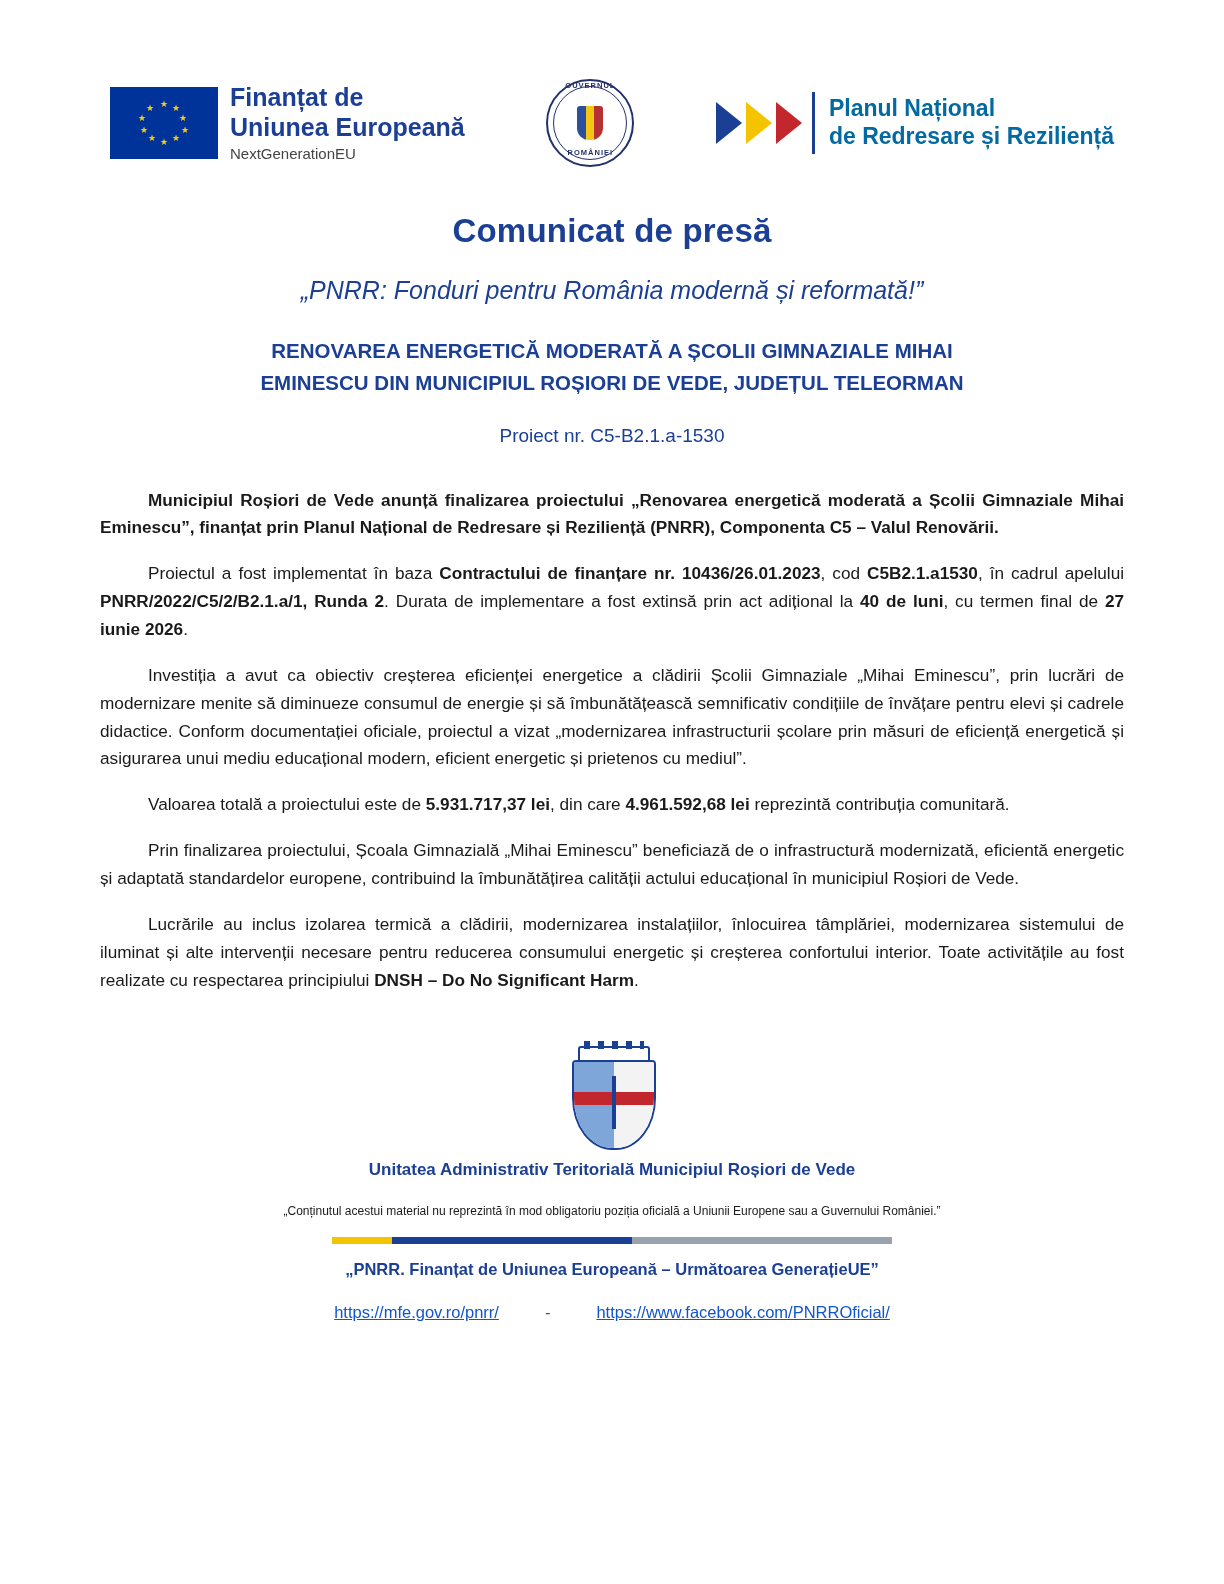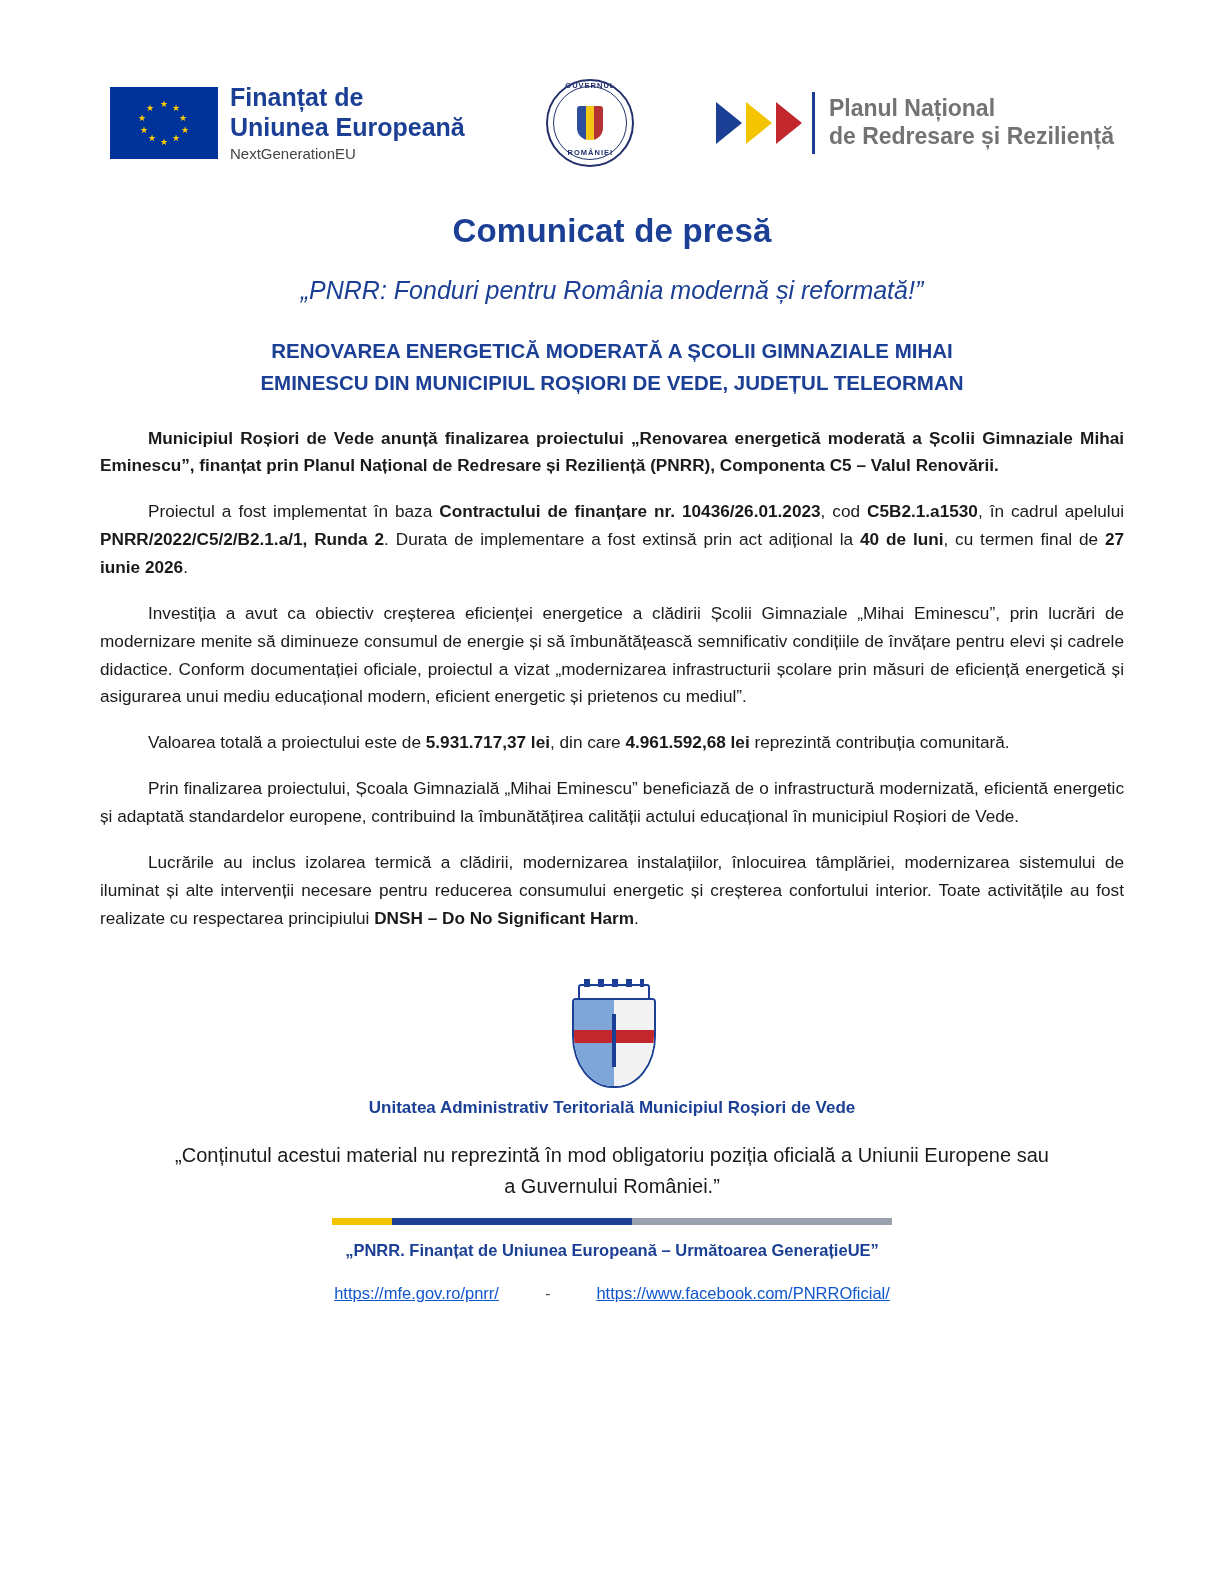--- a/index.html
+++ b/index.html
@@ -136,21 +136,21 @@
   .arrow.red { border-left: 26px solid #c1272d; }
   .pnrr-bar {
     width: 3px;
     height: 62px;
     background: #1b3f94;
     margin-left: 6px;
   }
   .pnrr-text {
     line-height: 1.2;
     font-size: 23px;
-    color: #737373;
+    color: #0369a1;
     font-weight: 600;
     white-space: nowrap;
   }
 
   
   h1.doc-title {
     text-align: center;
     font-size: 33px;
     font-weight: bold;
     color: #1b3f94;
@@ -240,21 +240,21 @@
 
   .footer-org {
     text-align: center;
     font-size: 17px;
     font-weight: bold;
     color: #1b3f94;
     margin: 6px 0 22px 0;
   }
   .disclaimer {
     text-align: center;
-    font-size: 20px;
+    font-size: 12px;
     color: #1a1a1a;
     line-height: 1.55;
     margin: 0 auto 16px auto;
     max-width: 880px;
   }
   .divider-bar {
     width: 560px;
     height: 7px;
     margin: 10px auto 16px auto;
     background: linear-gradient(90deg,#f5c400 0 60px, #1b3f94 60px 300px, #9aa3ad 300px 100%);
@@ -330,20 +330,21 @@
       </div>
     </div>
   </div>
 
   <h1 class="doc-title">Comunicat de presă</h1>
   <div class="subtitle">„PNRR: Fonduri pentru România modernă și reformată!”</div>
   <div class="project-title">
     <div>RENOVAREA ENERGETICĂ MODERATĂ A ȘCOLII GIMNAZIALE MIHAI</div>
     <div>EMINESCU DIN  MUNICIPIUL ROȘIORI DE VEDE, JUDEȚUL TELEORMAN</div>
   </div>
+  <div class="project-number">Proiect nr. C5-B2.1.a-1530</div>
 
   <div class="body-text">
 
     <p>
       <b>Municipiul Roșiori de Vede anunță finalizarea proiectului „Renovarea energetică moderată a Școlii Gimnaziale Mihai Eminescu”, finanțat prin Planul Național de Redresare și Reziliență (PNRR), Componenta C5 – Valul Renovării.</b>
     </p>
 
     <p>
       <span>Proiectul a fost implementat în baza </span><b>Contractului de finanțare nr. 10436/26.01.2023</b><span>, cod </span><b>C5B2.1.a1530</b><span>, în cadrul apelului </span><b>PNRR/2022/C5/2/B2.1.a/1, Runda 2</b><span>. Durata de implementare a fost extinsă prin act adițional la </span><b>40 de luni</b><span>, cu termen final de </span><b>27 iunie 2026</b><span>.</span>
     </p>

